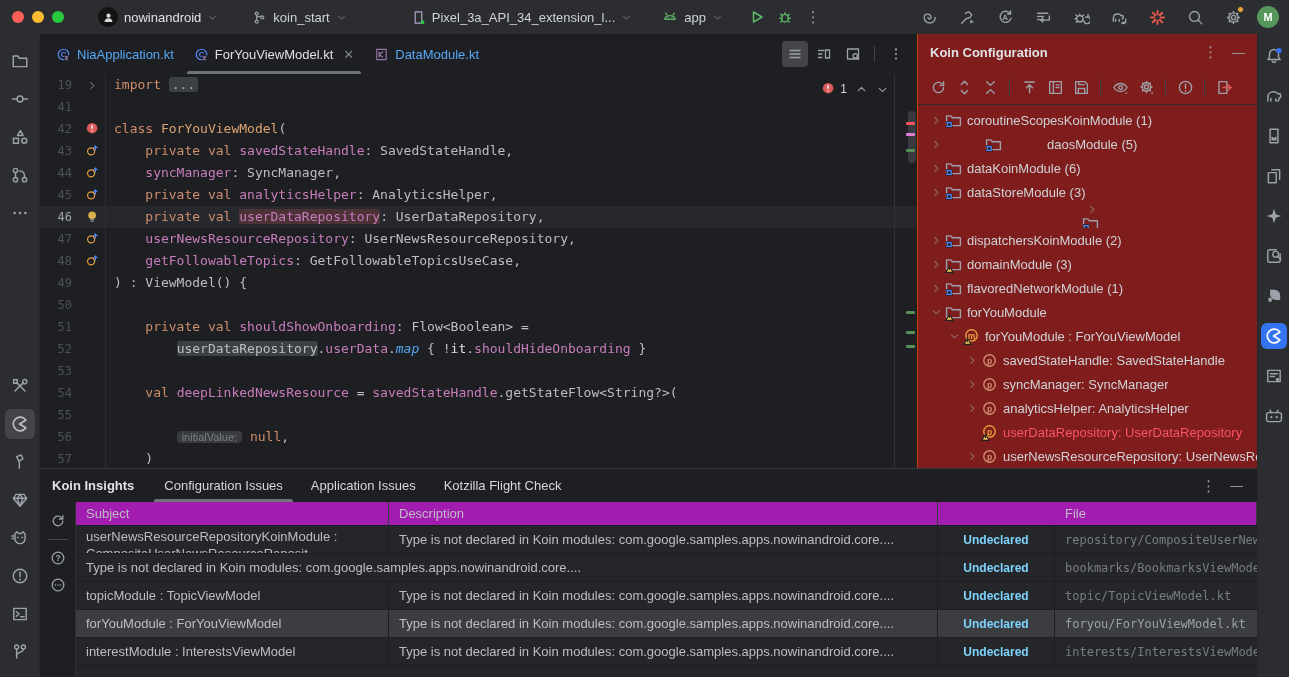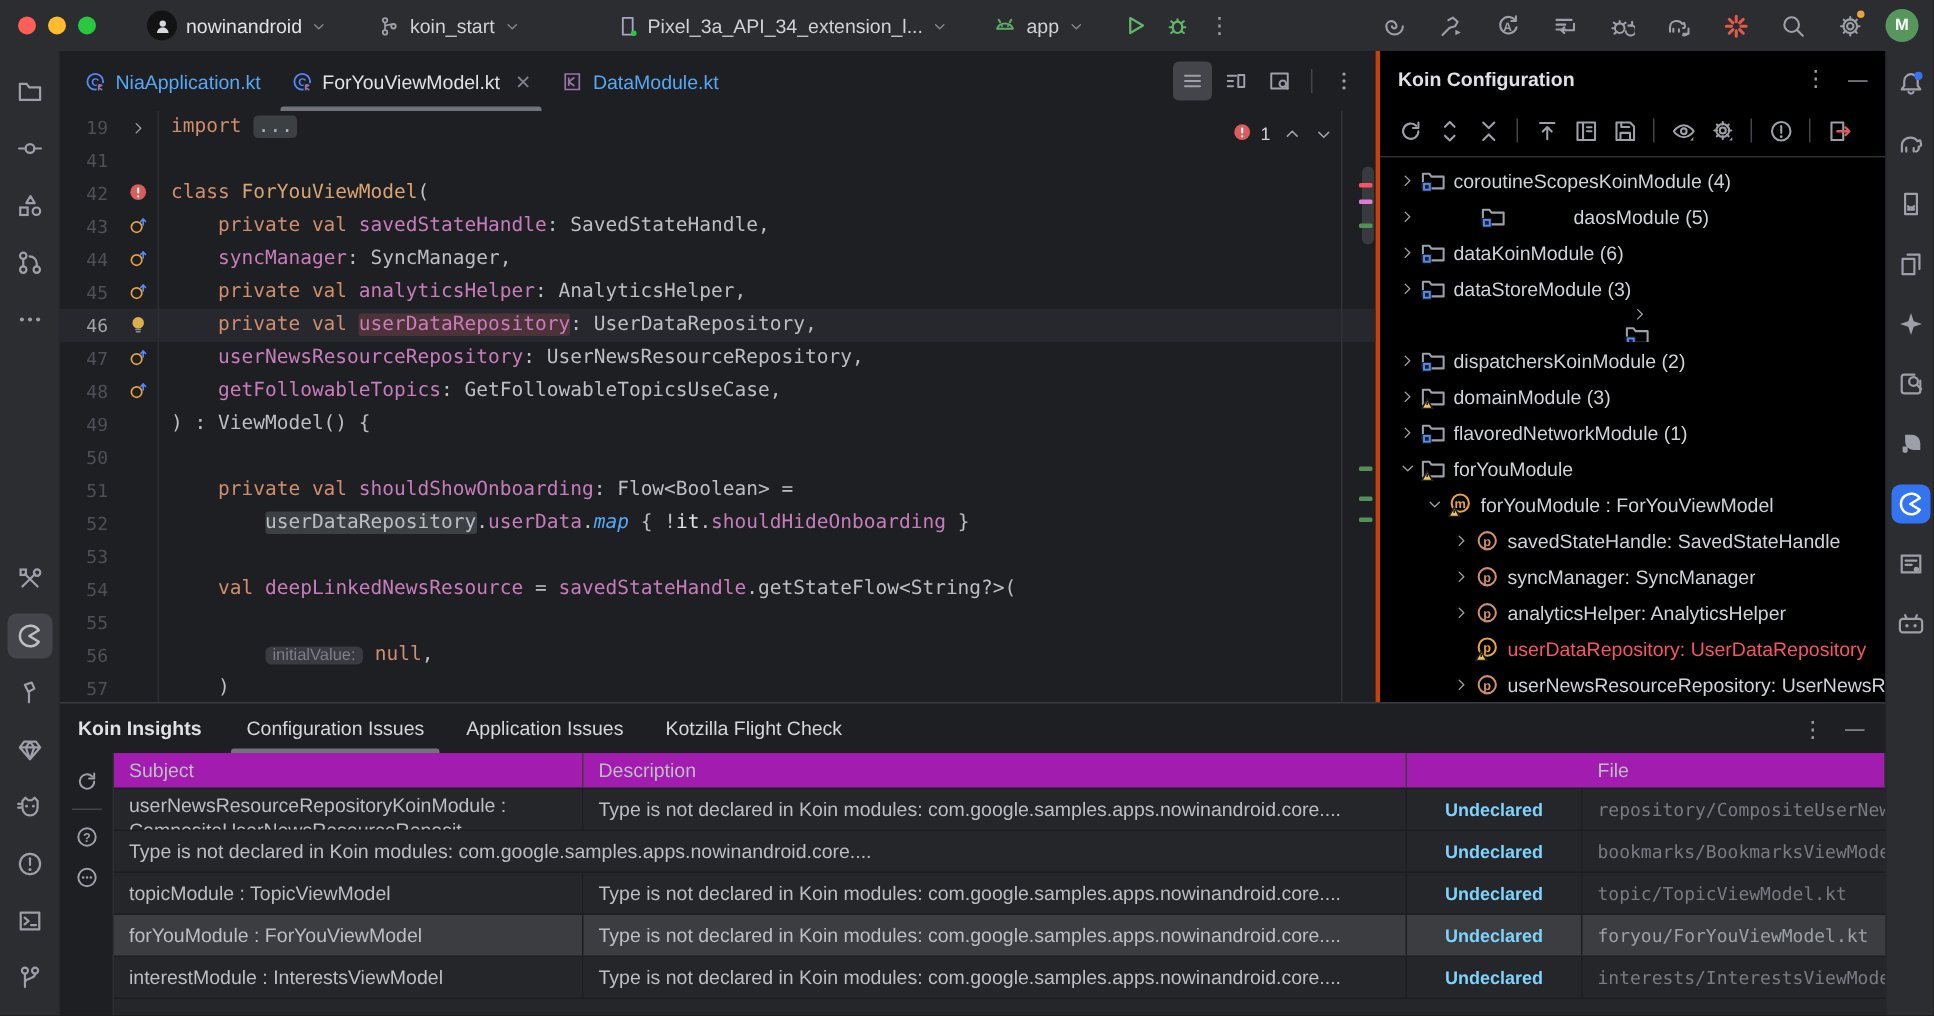--- a/index.html
+++ b/index.html
@@ -58,21 +58,21 @@
   .tk-fold{background:#3c4043;color:#a8adbd;border-radius:3px;padding:0 3px}
   .tk-hint{background:#393b40;color:#7b7f86;border-radius:4px;padding:0 5px;font-size:11px;font-family:"Liberation Sans",sans-serif}
   .tk-errhl{background:rgba(219,92,92,.22);color:#c77dbb;border-radius:2px}
   .tk-usehl{background:#3d4043;color:#bcbec4;border-radius:2px}
   .wrap-guide{position:absolute;top:0;bottom:0;left:854px;width:1px;background:#303236;pointer-events:none}
   .inspections{position:absolute;top:8px;right:28px;display:flex;align-items:center;gap:8px;font-size:12px;color:#cfd2d6}
   .err-pill{display:flex;align-items:center;gap:4px}
   .stripe-mark{position:absolute;right:2px;width:9px;height:3px;border-radius:1px}
   .sb-thumb{position:absolute;right:1px;width:8px;border-radius:4px;background:rgba(166,170,180,.2)}
   
-  .right-panel{width:340px;flex:none;border-left:3px solid #c2410c;display:flex;flex-direction:column;background:#000000}
+  .right-panel{width:340px;flex:none;border-left:1px solid #c2410c;display:flex;flex-direction:column;background:#7f1d1d}
   .rp-header{height:36px;display:flex;align-items:center;padding:0 12px;flex:none}
   .rp-title{font-weight:700;color:#dfe1e5}
   .rp-actions{margin-left:auto;display:flex;align-items:center;gap:14px;color:#9da0a8}
   .rp-toolbar{height:35px;display:flex;align-items:center;padding:0 8px;border-bottom:1px solid #2c2e33;flex:none;gap:2px}
   .rp-tbtn{width:24px;height:24px;display:flex;align-items:center;justify-content:center;border-radius:4px}
   .rp-sep{width:1px;height:16px;background:#43454a;margin:0 5px}
   .tree{flex:1;overflow:hidden;padding-top:3px}
   .tree-row{height:24px;display:flex;align-items:center;white-space:nowrap;overflow:hidden;cursor:default}
   .tree-row .chev{width:17px;flex:none;display:flex;justify-content:center;align-items:center}
   .tree-row .t-icon{width:17px;height:17px;flex:none;margin-right:5px;position:relative}
@@ -566,21 +566,21 @@
                   <path d="M5.5 3.5L10 8l-4.5 4.5" fill="none" stroke="#9da0a8" stroke-width="1.3" stroke-linecap="round" stroke-linejoin="round"></path>
                 </svg>
               </span>
               <span class="t-icon">
                 <svg class="ic" width="17" height="17" viewBox="0 0 16 16">
                   <path d="M1.5 12.8V3.6h4l1.4 1.8h7.6v7.4z" fill="none" stroke="#9da0a8" stroke-width="1.3" stroke-linecap="round" stroke-linejoin="round"></path>
                   <rect x="1" y="8.8" width="6" height="6" fill="#1e1f22"></rect>
                   <rect x="2.2" y="10" width="3.6" height="3.6" fill="none" stroke="#548af7" stroke-width="1.2"></rect>
                 </svg>
               </span>
-              <span class="t-label">coroutineScopesKoinModule (4)</span>
+              <span class="t-label">coroutineScopesKoinModule (1)</span>
             </div>
             <div class="tree-row" style="padding-left: 10px; gap: 40px;">
               <span class="chev">
                 <svg class="ic" width="11" height="11" viewBox="0 0 16 16">
                   <path d="M5.5 3.5L10 8l-4.5 4.5" fill="none" stroke="#9da0a8" stroke-width="1.3" stroke-linecap="round" stroke-linejoin="round"></path>
                 </svg>
               </span>
               <span class="t-icon">
                 <svg class="ic" width="17" height="17" viewBox="0 0 16 16">
                   <path d="M1.5 12.8V3.6h4l1.4 1.8h7.6v7.4z" fill="none" stroke="#9da0a8" stroke-width="1.3" stroke-linecap="round" stroke-linejoin="round"></path>

